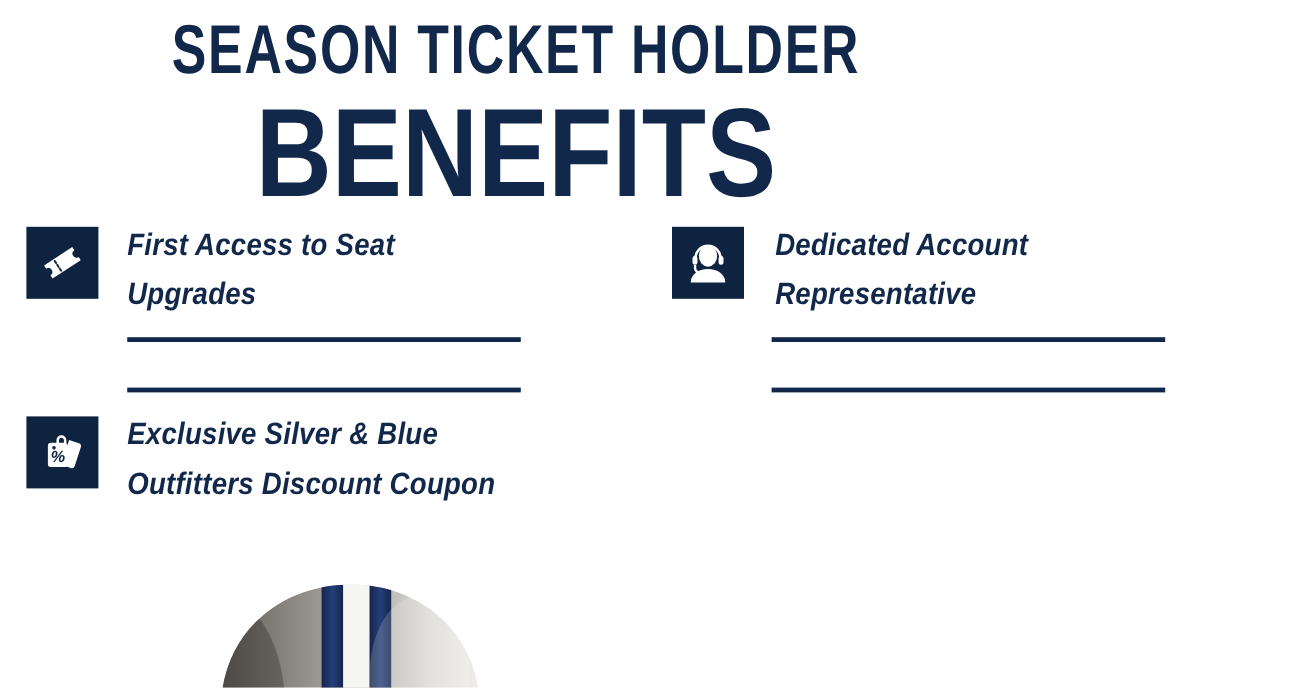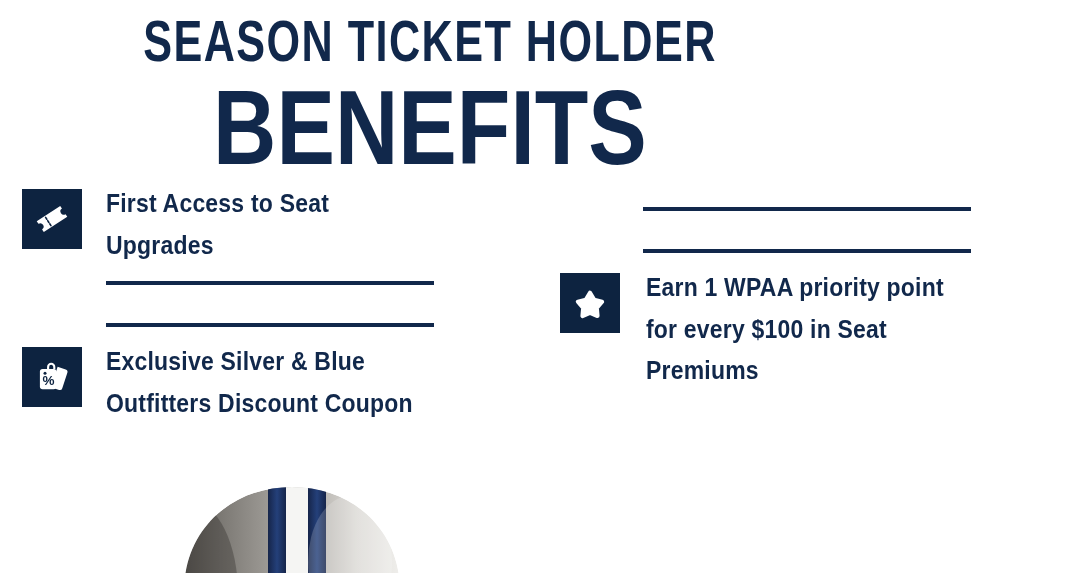--- a/index.html
+++ b/index.html
@@ -56,20 +56,21 @@
     top: 183px;
   }
   #left-column  { left: 22px;  width: 520px; }
   #right-column { left: 560px; width: 500px; }
 
   .benefit-item {
     position: relative;
     display: flex;
     align-items: flex-start;
     gap: 0px;
+    font-style: italic;
   }
 
   .benefit-icon {
     flex: 0 0 auto;
     width: 60px;
     height: 60px;
     background: #0d2340;
     display: flex;
     align-items: center;
     justify-content: center;
@@ -166,38 +167,47 @@
         <text x="16.4" y="27.6" font-family="Liberation Sans, sans-serif" font-size="13.5" font-weight="bold" fill="#0d2340" text-anchor="middle">%</text>
       </svg>
     </div>
     <div class="benefit-text">Exclusive Silver &amp; Blue
 Outfitters Discount Coupon</div>
   </div>
 </div>
 
 <div id="right-column" class="column">
 
-  <div class="gap-a"></div>
-  <div class="divider"></div>
-  <div class="gap-b"></div>
-
-  <div class="gap-a"></div>
-  <div class="divider"></div>
-  <div class="gap-b"></div>
-
   <div class="benefit-item">
     <div class="benefit-icon">
-      <svg width="40" height="40" viewBox="0 0 40 40" aria-hidden="true">
-        <path fill="#ffffff" stroke="#ffffff" stroke-width="4.2" stroke-linejoin="round" d="M20 9.8l4.2 7.0 7.9 1.9-5.3 6.2 0.7 8.1-7.5-3.1-7.5 3.1 0.7-8.1-5.3-6.2 7.9-1.9z"></path>
+      <svg width="42" height="42" viewBox="0 0 42 42" aria-hidden="true">
+
+        <ellipse cx="21" cy="15.4" rx="7.6" ry="8.8" fill="#ffffff"></ellipse>
+
+        <path fill="#ffffff" d="M6.6 37.5c0-6.9 6.4-11.3 14.4-11.3s14.4 4.4 14.4 11.3z"></path>
+
+        <path fill="none" stroke="#ffffff" stroke-width="2.2" d="M10.6 17.2a10.4 10.4 0 0 1 20.8 0"></path>
+
+        <rect x="8.1" y="15.3" width="4.1" height="7.4" rx="2" fill="#ffffff"></rect>
+        <rect x="29.8" y="15.3" width="4.1" height="7.4" rx="2" fill="#ffffff"></rect>
+
+        <path fill="none" stroke="#ffffff" stroke-width="2.0" d="M10.2 22.8v2.6a3.6 3.6 0 0 0 3.6 3.6h1.0"></path>
       </svg>
     </div>
-    <div class="benefit-text">Earn 1 WPAA priority point
-for every $100 in Seat
-Premiums</div>
+    <div class="benefit-text">Dedicated Account
+Representative</div>
   </div>
+  <div class="gap-a"></div>
+  <div class="divider"></div>
+  <div class="gap-b"></div>
+
+  <div class="gap-a"></div>
+  <div class="divider"></div>
+  <div class="gap-b"></div>
+
 </div>
 
 <svg id="helmet" viewBox="0 0 240 200" aria-hidden="true">
   <defs>
     <linearGradient id="shellGrad" x1="0" y1="0" x2="1" y2="0">
       <stop offset="0%" stop-color="#5c5955"></stop>
       <stop offset="18%" stop-color="#7d7a75"></stop>
       <stop offset="38%" stop-color="#9b9893"></stop>
       <stop offset="60%" stop-color="#b5b2ad"></stop>
       <stop offset="80%" stop-color="#dcdad6"></stop>

